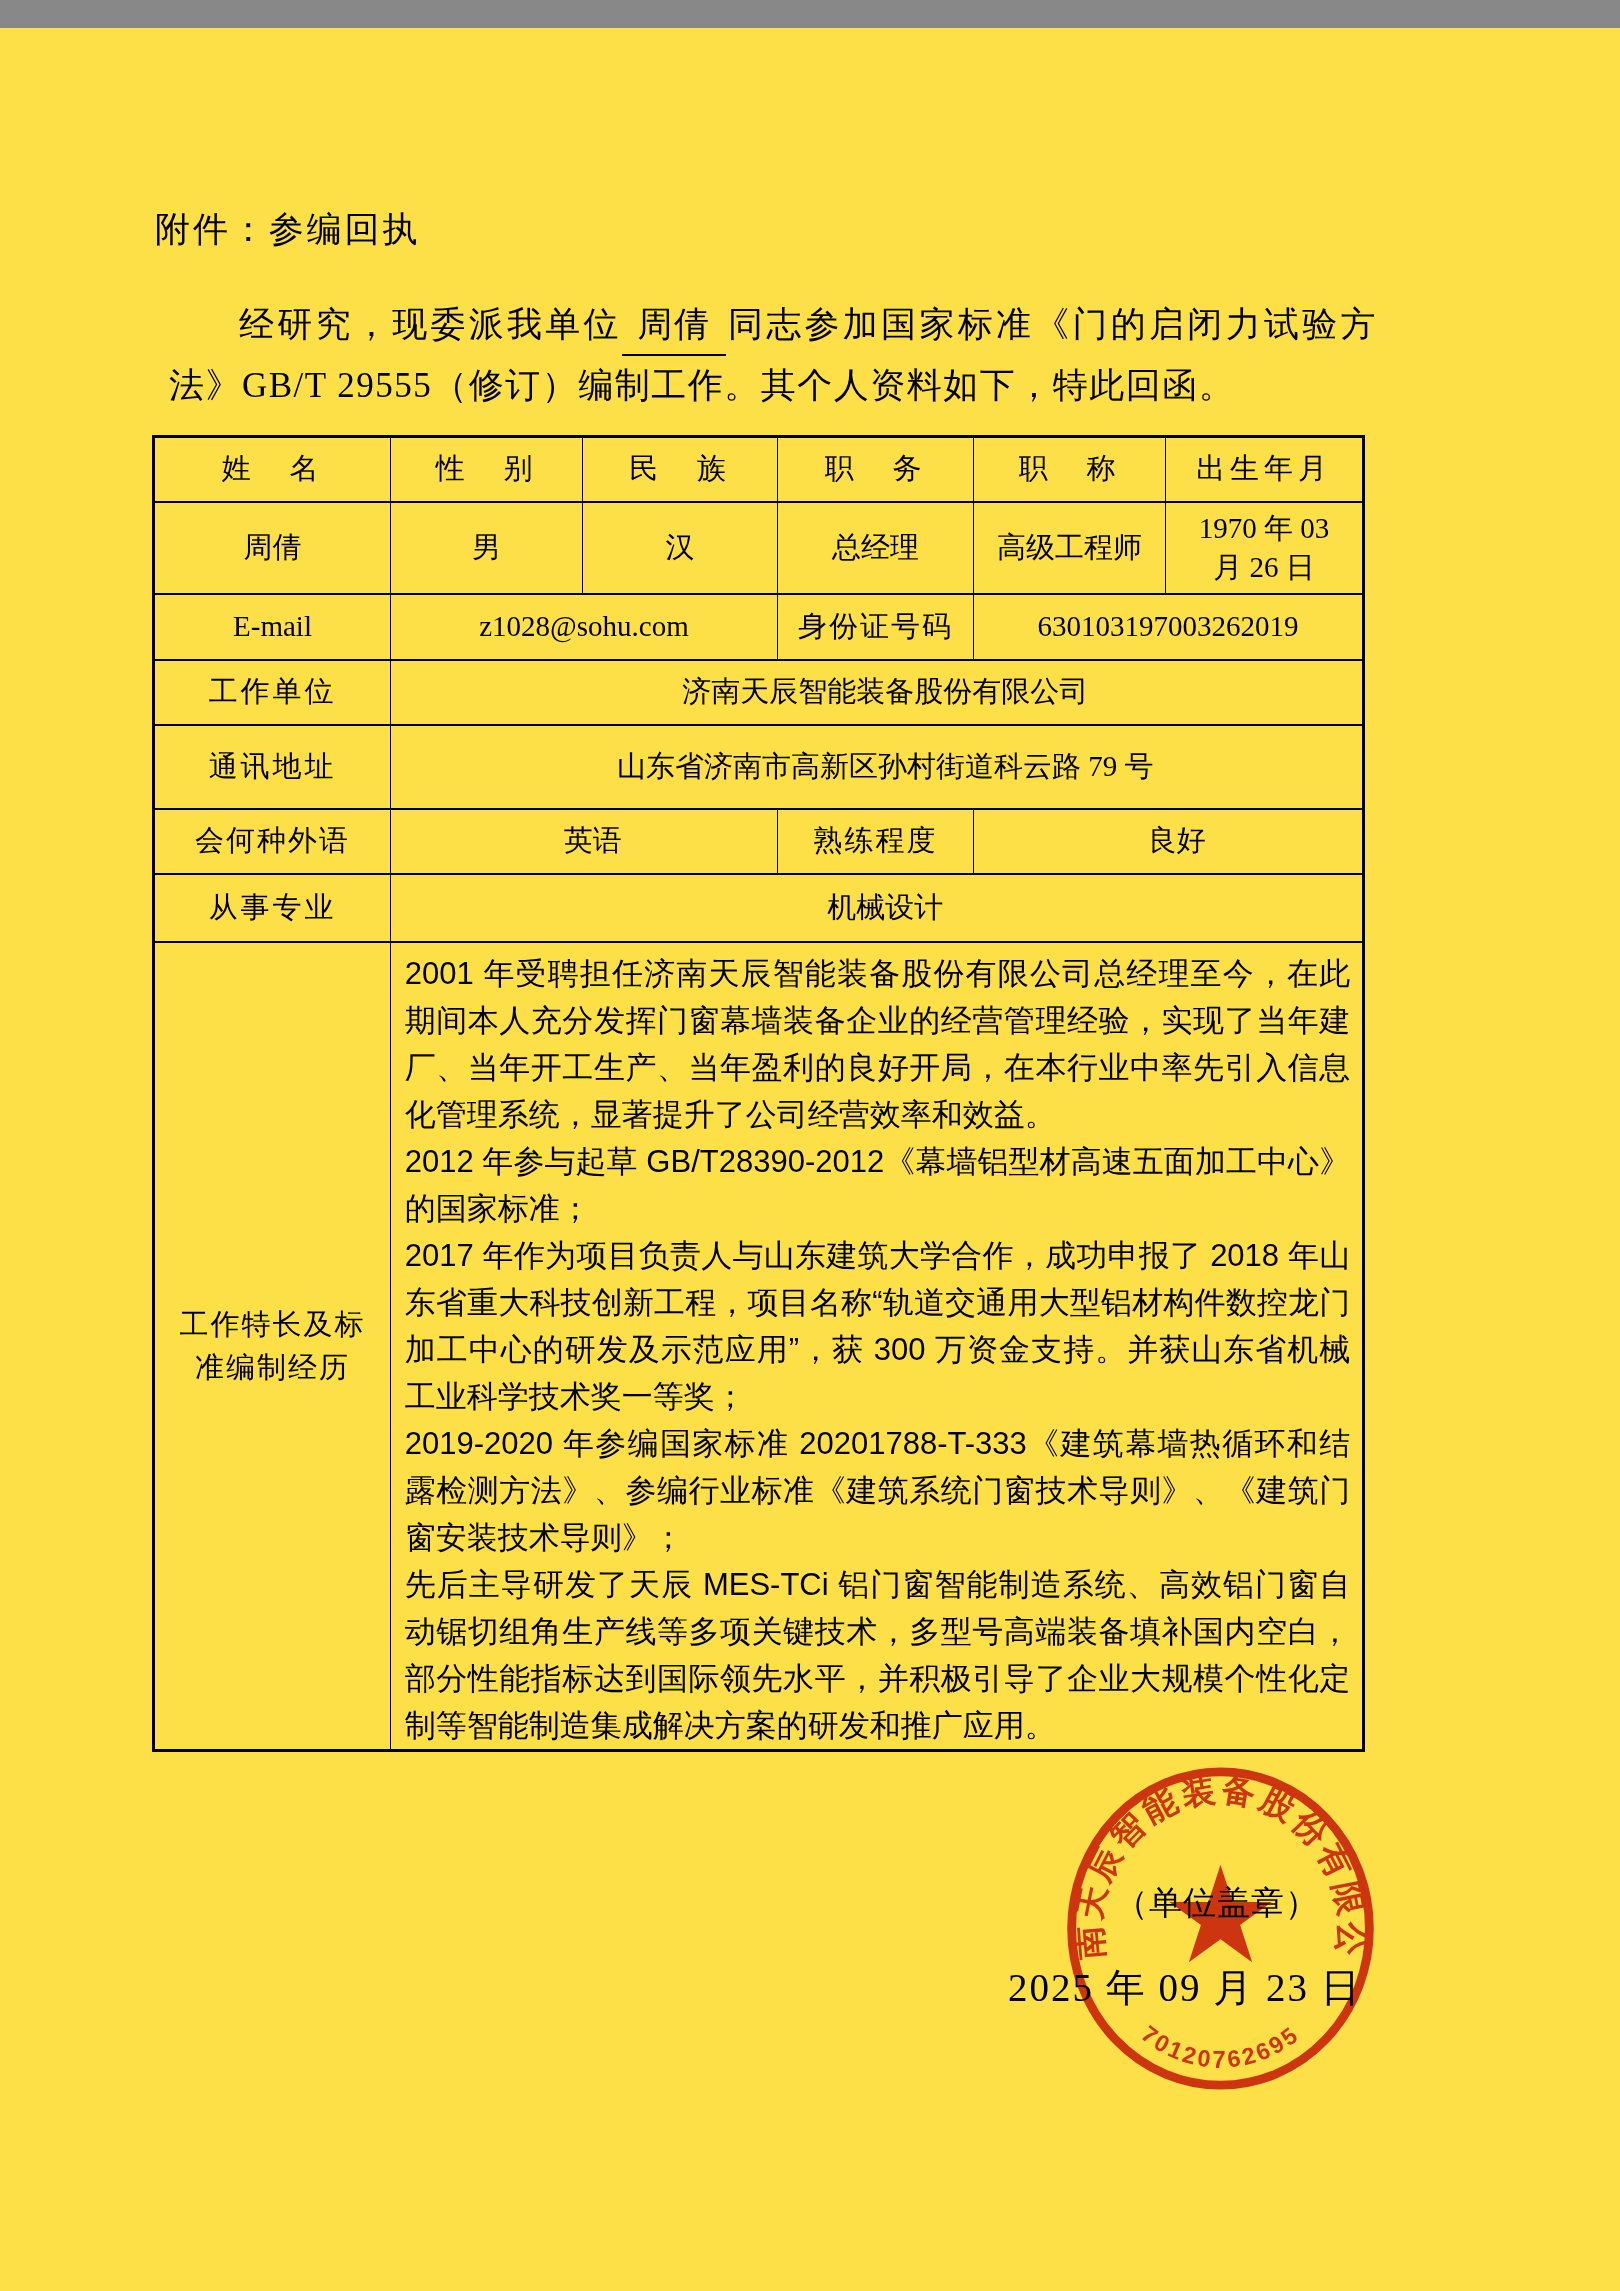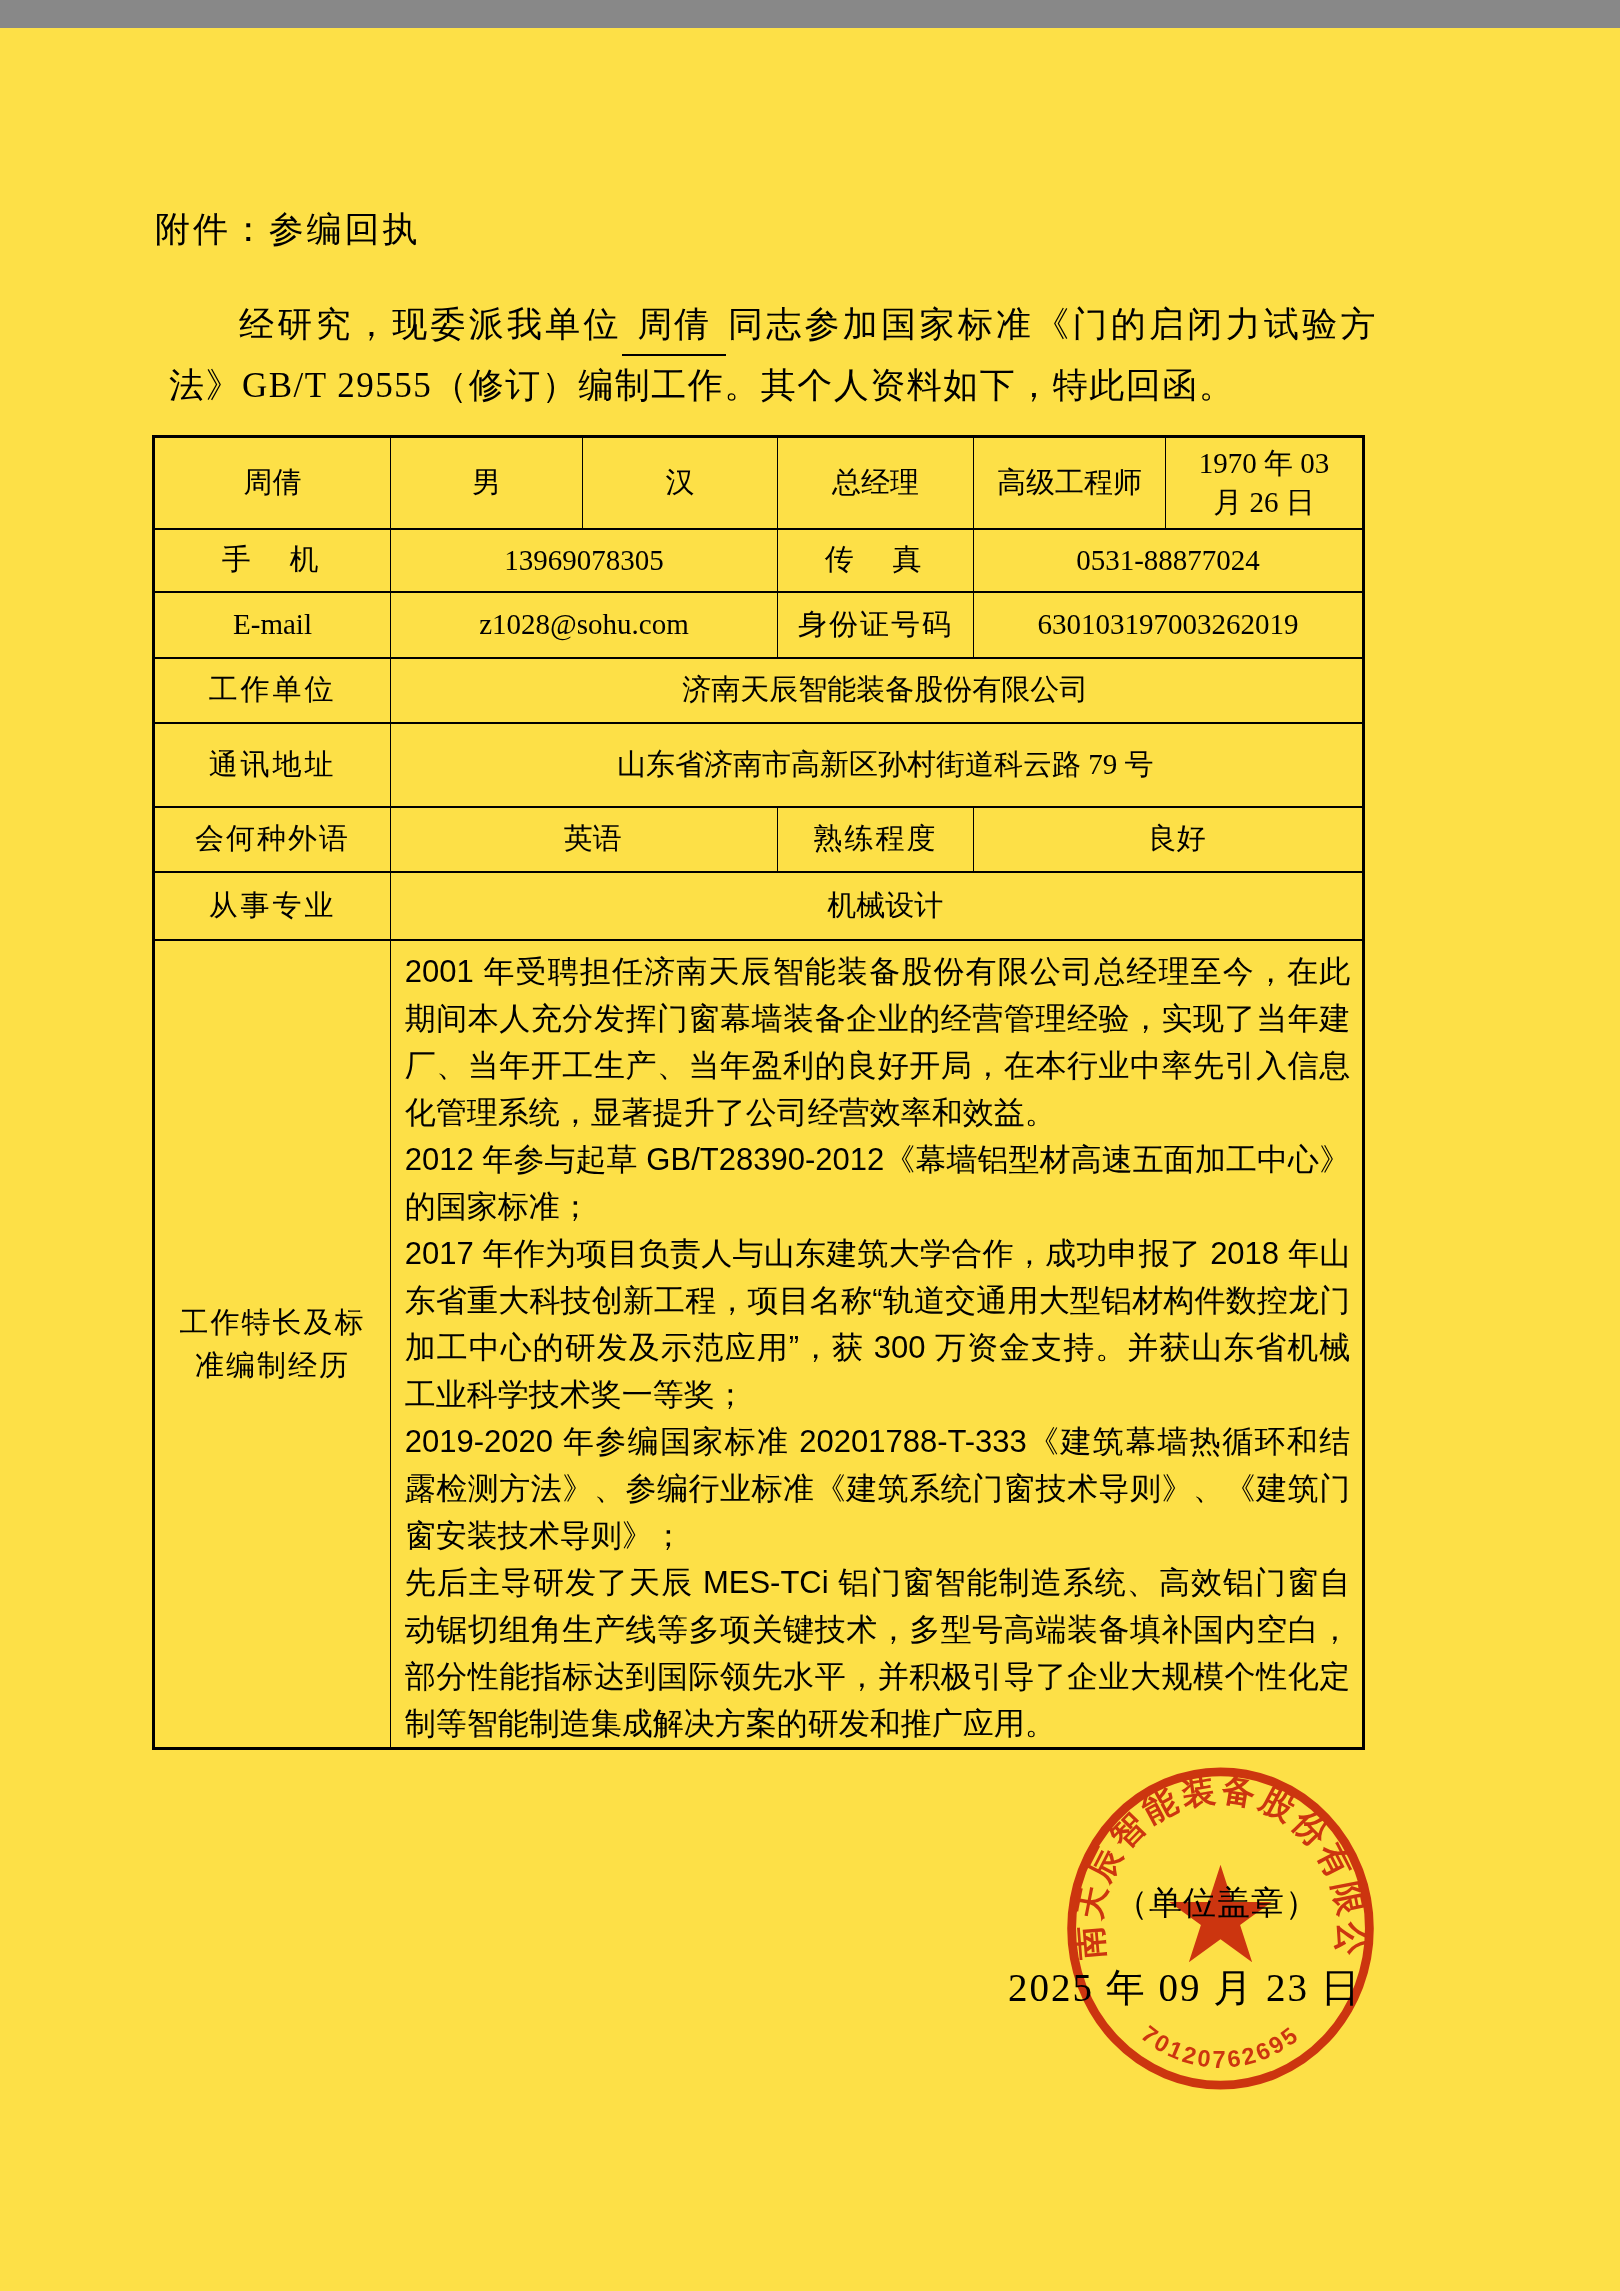--- a/index.html
+++ b/index.html
@@ -78,33 +78,35 @@
   <table class="form">
     <colgroup>
       <col style="width:237px">
         <col style="width:192px">
         <col style="width:195px">
       <col style="width:196px">
         <col style="width:192px">
         <col style="width:198px">
     </colgroup>
     <tbody>
+        <tr style="height:65px">
+      <td class="lbl">姓　名</td>
+      <td class="lbl">性　别</td>
+      <td class="lbl">民　族</td>
+      <td class="lbl">职　务</td>
+      <td class="lbl">职　称</td>
+      <td class="lbl">出生年月</td>
+    </tr>
     <tr style="height:92px">
       <td>周倩</td>
       <td>男</td>
       <td>汉</td>
       <td>总经理</td>
       <td class="wrapcell">高级工程师</td>
       <td class="wrapcell">1970 年 03 月 26 日</td>
-    </tr>
-    <tr style="height:63px">
-      <td class="lbl">手　机</td>
-      <td colspan="2">13969078305</td>
-      <td class="lbl">传　真</td>
-      <td colspan="2">0531-88877024</td>
     </tr>
     <tr style="height:66px">
       <td>E-mail</td>
       <td colspan="2">z1028@sohu.com</td>
       <td class="lbl" style="letter-spacing:2px">身份证号码</td>
       <td colspan="2">630103197003262019</td>
     </tr>
     <tr style="height:65px">
       <td class="lbl" style="letter-spacing:2.9px">工作单位</td>
       <td colspan="5" class="val-left">济南天辰智能装备股份有限公司</td>

